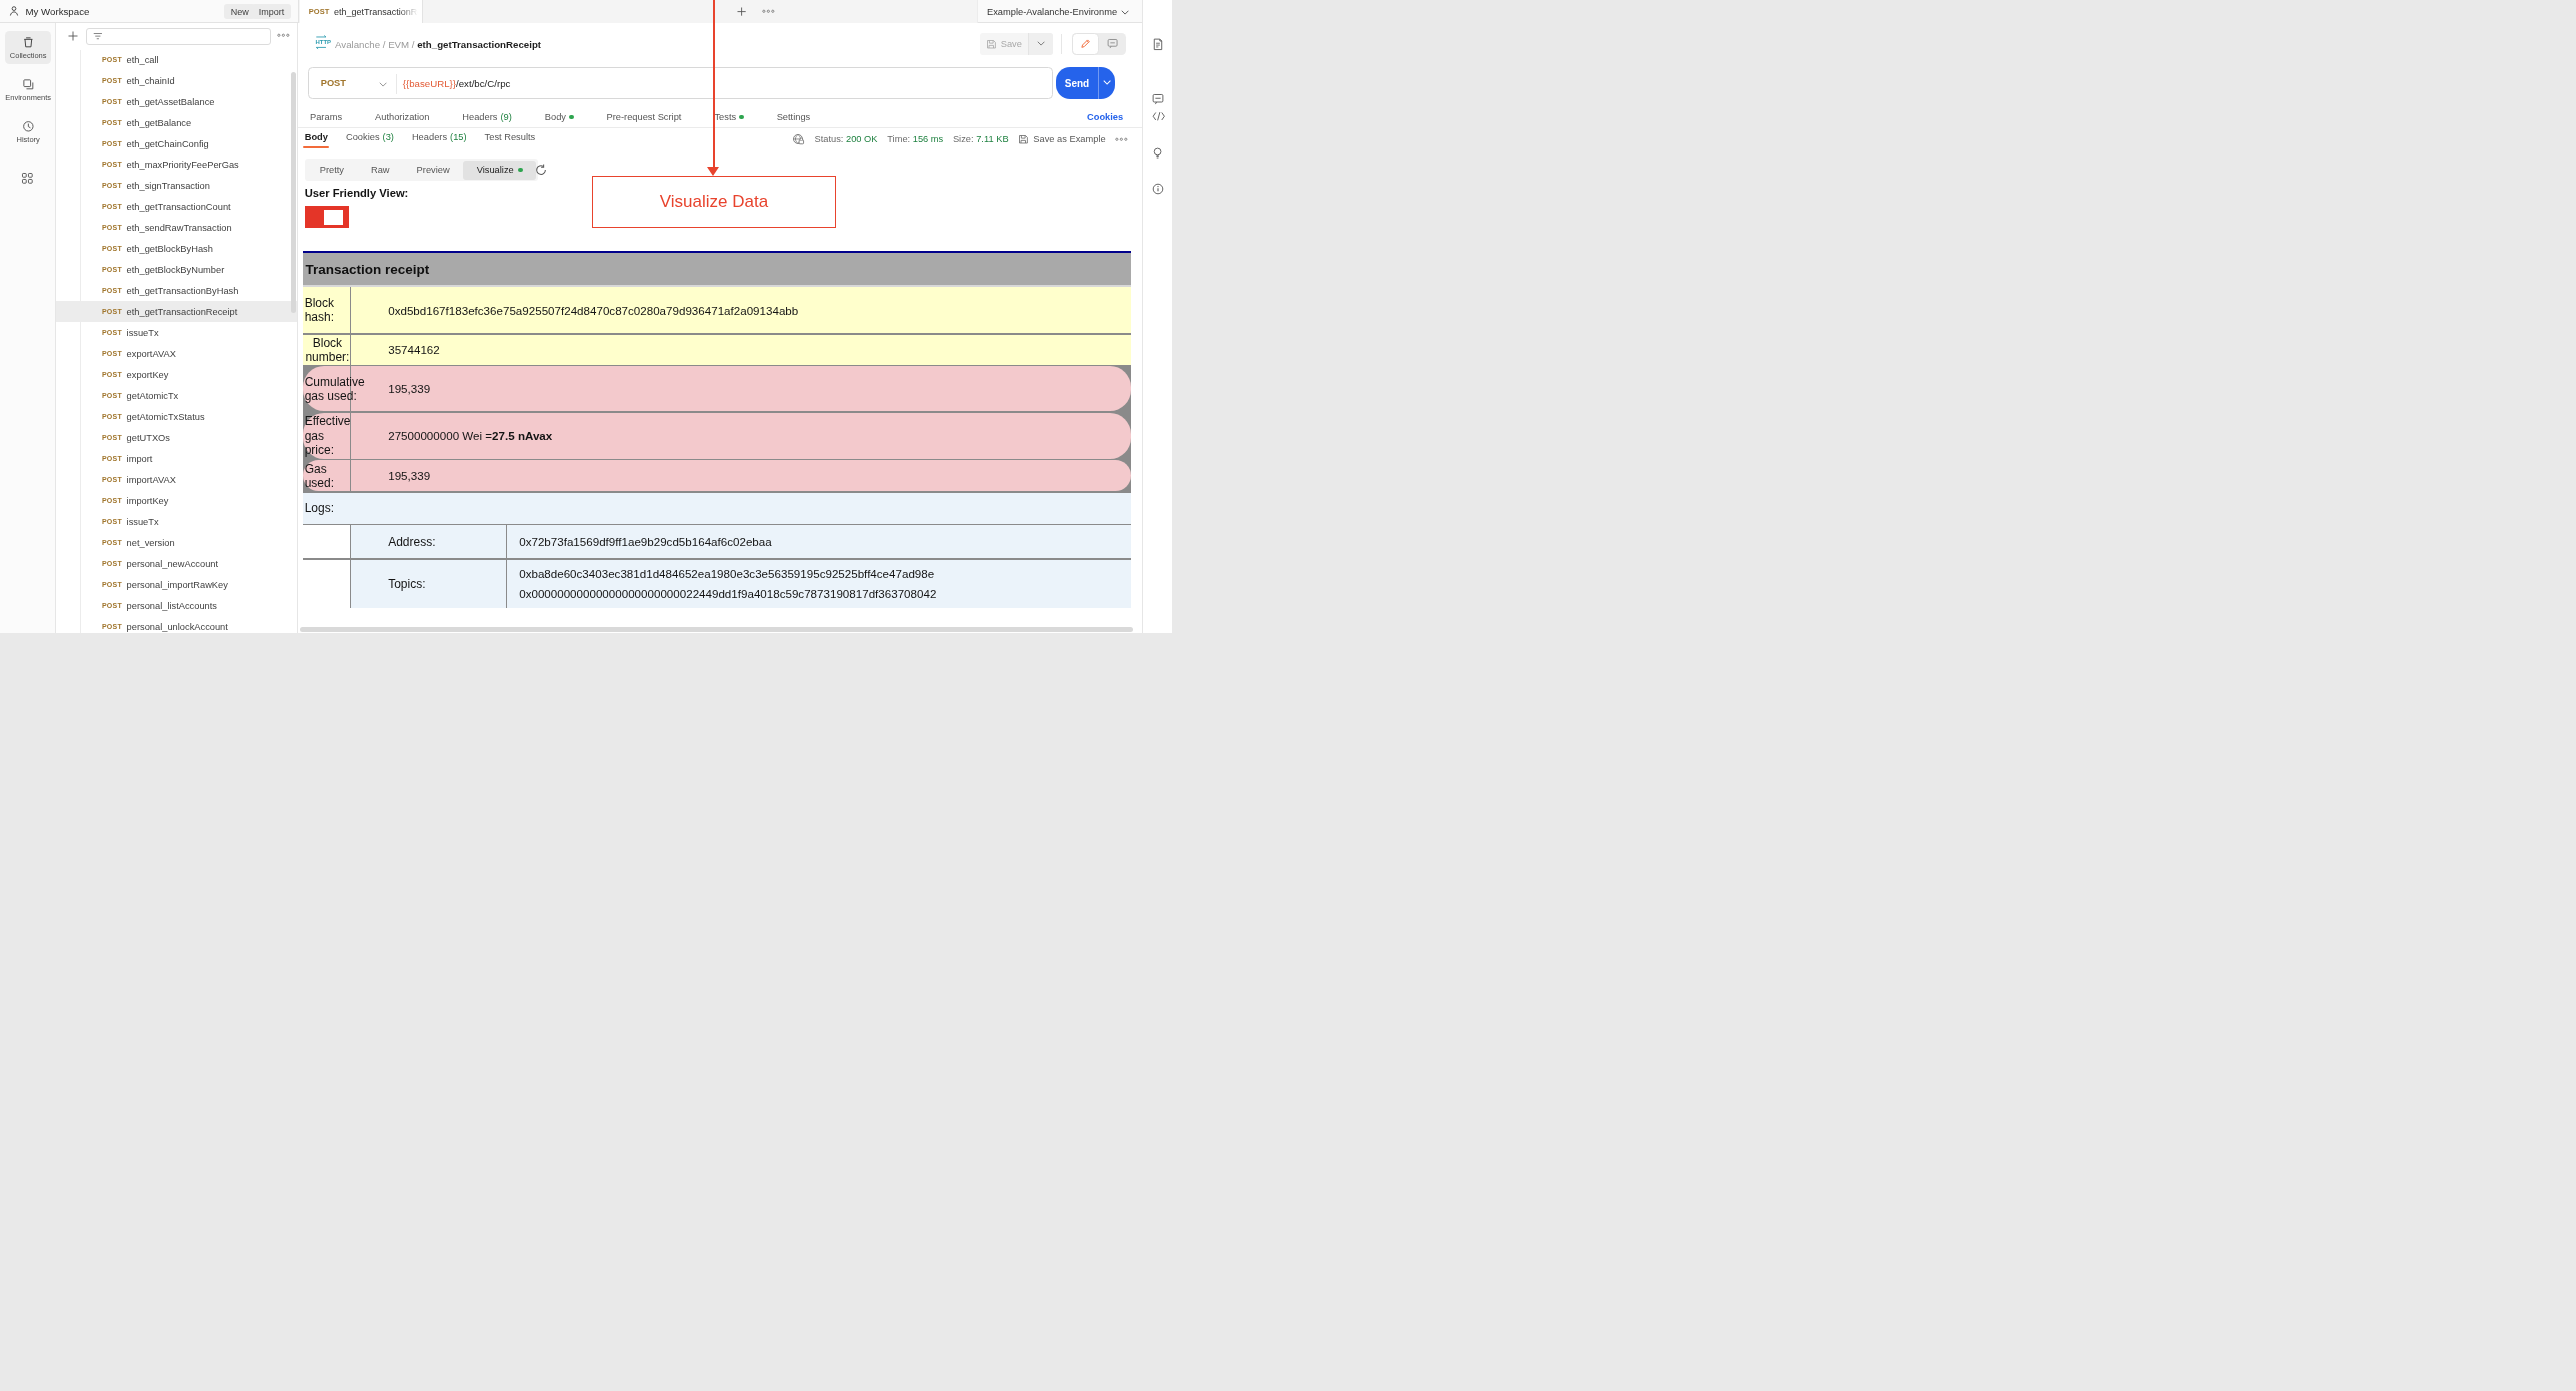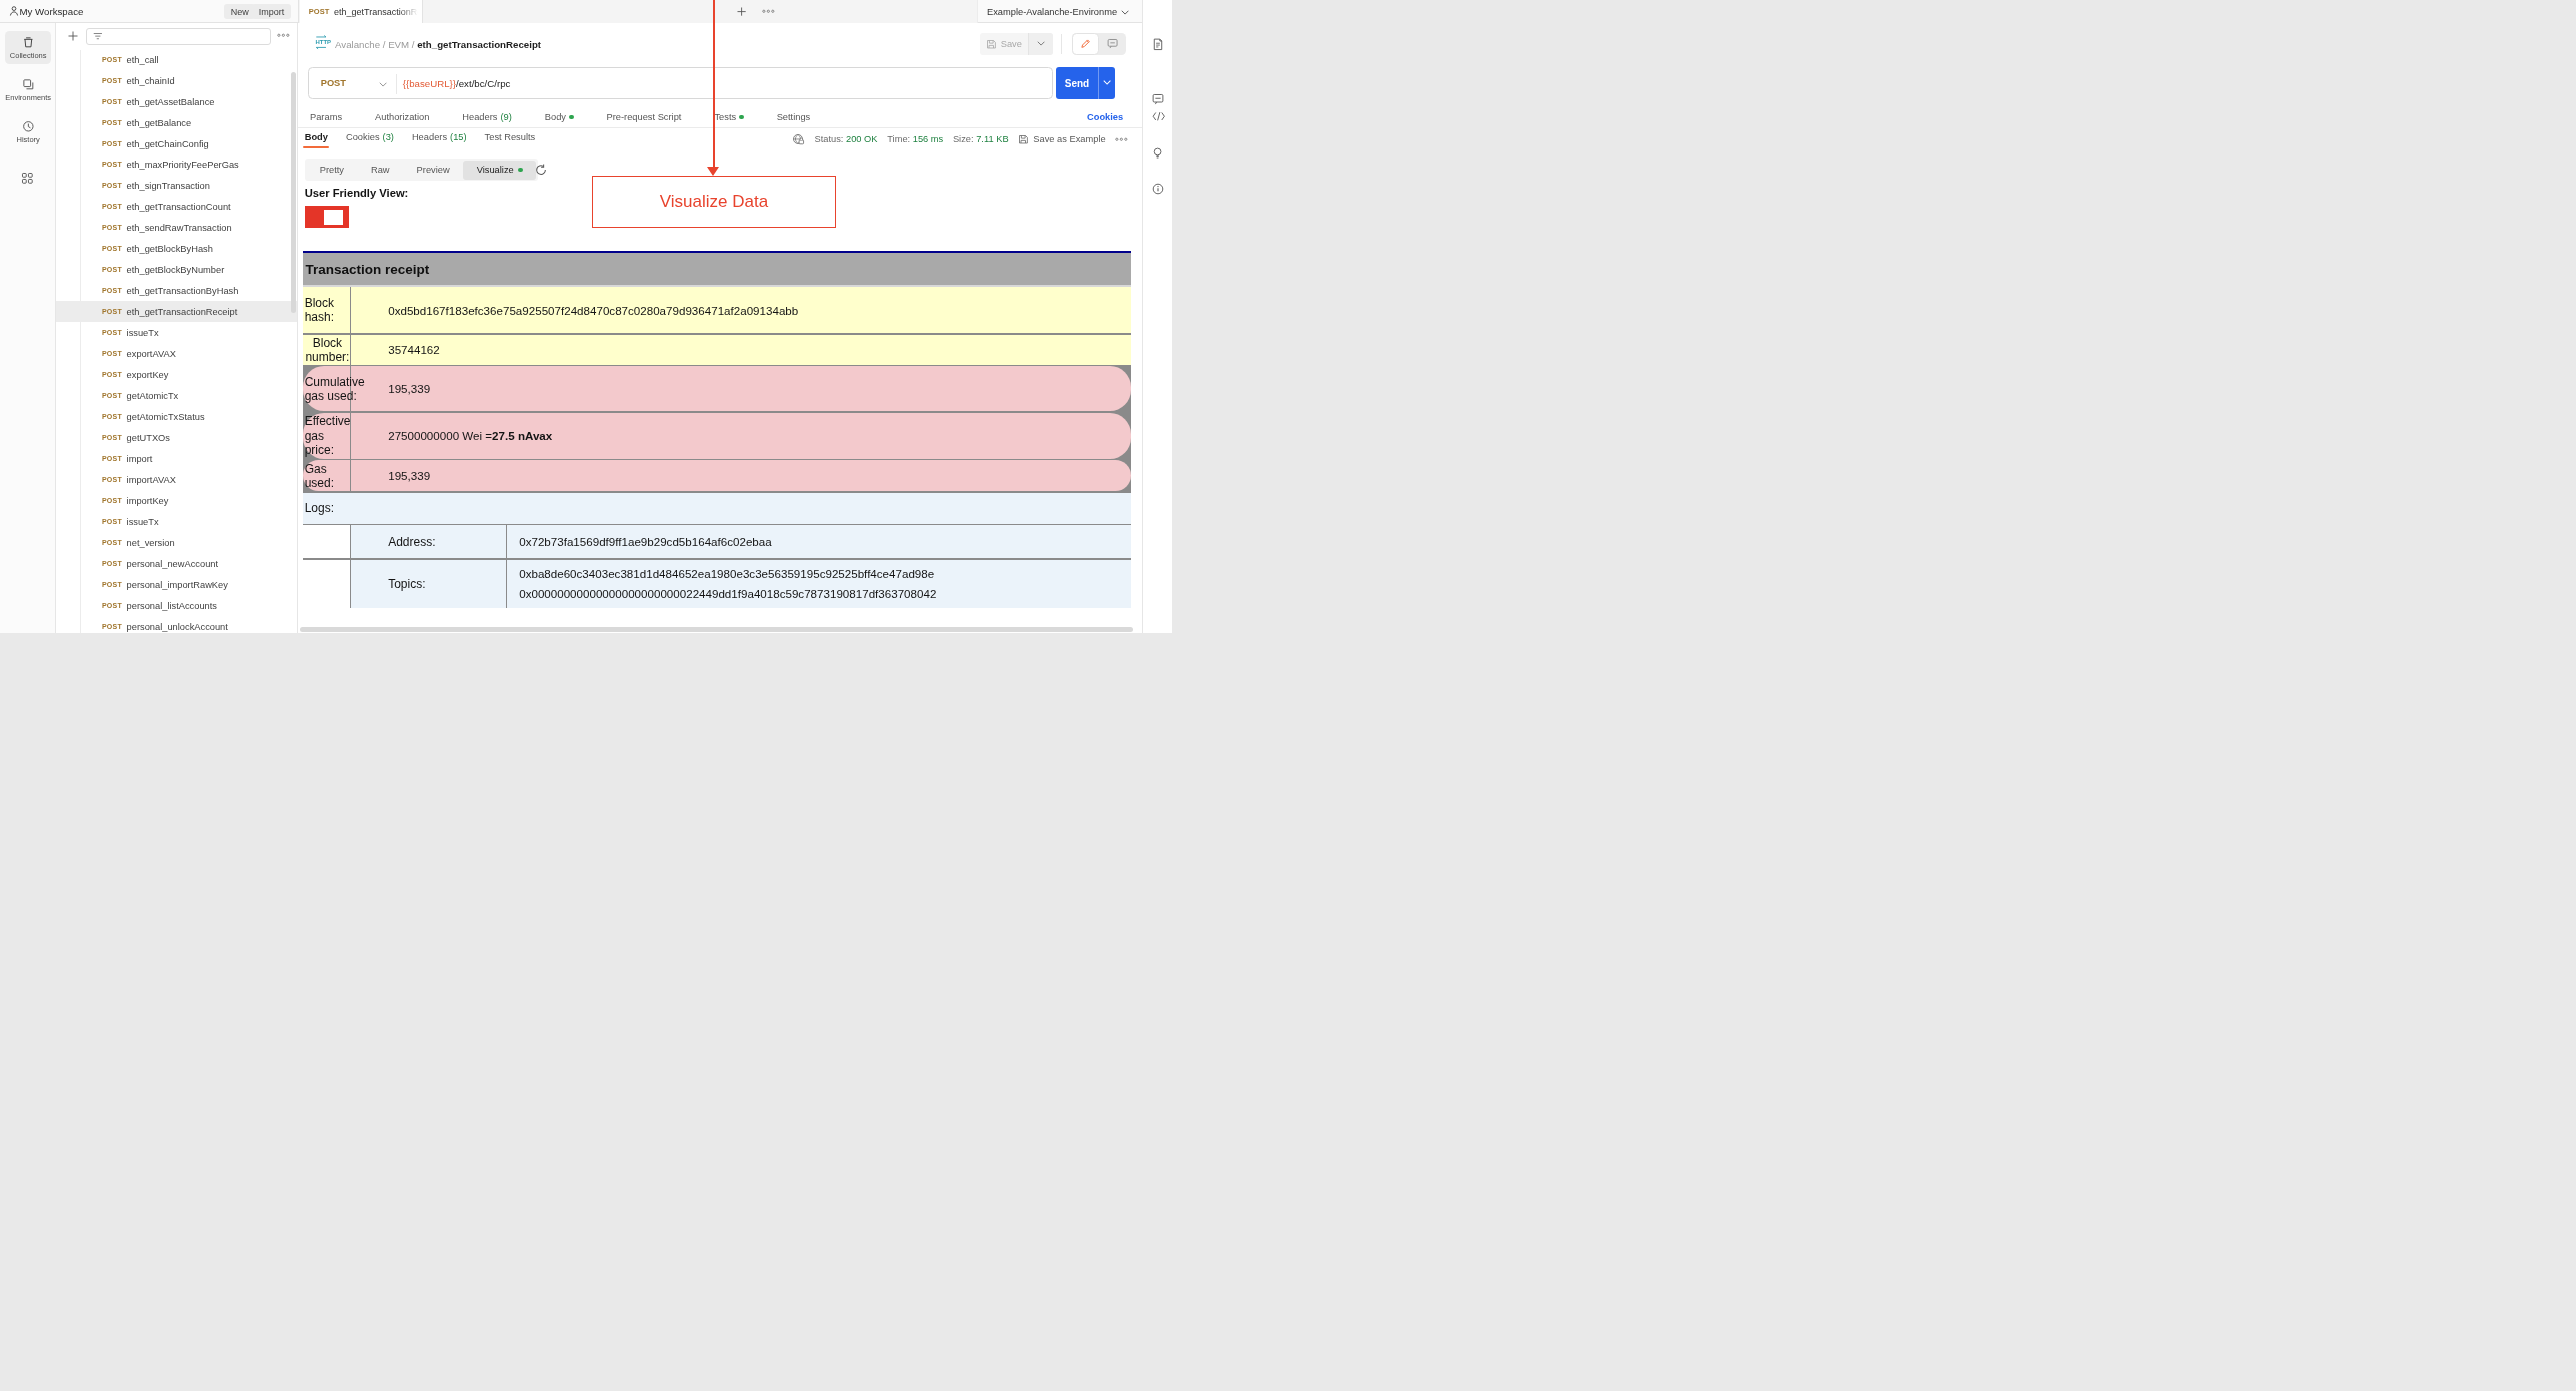--- a/index.html
+++ b/index.html
@@ -5,21 +5,21 @@
   * { margin:0; padding:0; box-sizing:border-box; }
   html,body { background:#e9e9e9; }
   body { font-family:"Liberation Sans", sans-serif; }
   .screen { position:relative; width:1172px; height:633px; background:#fff; overflow:hidden;
             font-family:"Liberation Sans", sans-serif; color:#212121; }
   svg { display:block; }
 
   
   .topbar { position:absolute; left:0; top:0; width:1172px; height:23px; background:#fafafa;
             border-bottom:0.7px solid #e3e3e3; z-index:5; }
-  .tb-left { position:absolute; left:7.5px; top:5.2px; display:flex; align-items:center; gap:0;text-align:center; }
+  .tb-left { position:absolute; left:7.5px; top:5.2px; display:flex; align-items:center; gap:6px;text-align:center; }
   .tb-title { font-size:9.7px; color:#2b2b2b; }
   .tb-btn { position:absolute; top:3.7px; height:15.7px; background:#ececec; border-radius:3px;
             font-size:9px; color:#3d3d3d; display:flex; align-items:center; justify-content:center;
             padding:0 6.7px; cursor:pointer; }
   .tb-new { left:224px; } .tb-import { left:252px; }
   .tabstrip { position:absolute; left:298px; top:0; width:679px; height:23px; background:#f4f4f4;
               border-left:0.7px solid #e3e3e3; }
   .req-tab { position:absolute; left:0.7px; top:0; width:123px; height:23px; background:#fff;
              border-right:0.7px solid #e3e3e3; display:flex; align-items:center; padding-left:9px; gap:4.5px; cursor:pointer; }
   .req-tab .m { font-size:7.5px; font-weight:bold; color:var(--post-gold); letter-spacing:0.1px; }
@@ -79,21 +79,21 @@
 
   .url-row { position:absolute; left:0; top:41px; width:844px; height:37px; }
   .url-box { position:absolute; left:9.7px; top:3px; width:745px; height:32px; border:0.7px solid #d8d8d8;
              border-radius:4.5px; background:#fff; }
   .url-method { position:absolute; left:12px; top:9.7px; font-size:9.3px; font-weight:bold; color:var(--post-gold); cursor:pointer; }
   .url-mchev { position:absolute; left:70px; top:13.5px; cursor:pointer; }
   .url-div { position:absolute; left:87px; top:6px; width:0.7px; height:20px; background:#e8e8e8; }
   .url-text { position:absolute; left:94px; top:9.7px; font-size:9.7px; color:#212121; cursor:text; }
   .url-text .var { color:#e25a35; }
   .send-btn { position:absolute; left:758px; top:3px; width:59px; height:32px; background:var(--send-blue);
-              border-radius:3px; display:flex; cursor:pointer; }
+              border-radius:14px; display:flex; cursor:pointer; }
   .send-label { width:42px; display:flex; align-items:center; justify-content:center; color:#fff;
                 font-size:10px; font-weight:bold; }
   .send-chev { width:17px; border-left:0.7px solid rgba(255,255,255,.35); display:flex; align-items:center; justify-content:center; }
 
   .reqtabs-row { position:absolute; left:0; top:84px; width:844px; height:21px; border-bottom:0.7px solid #ebebeb; }
   .reqtabs { position:absolute; left:12px; top:0; display:flex; gap:33px; align-items:center; height:20px; }
   .rtab { font-size:9.3px; color:#565656; cursor:pointer; display:flex; align-items:center; gap:3px; white-space:nowrap; }
   .rtab .cnt { color:var(--success-green); }
   .dot { width:4.5px; height:4.5px; border-radius:50%; background:#2ea44f; display:inline-block; }
   .cookies-link { position:absolute; left:789px; top:4.5px; font-size:9.3px; font-weight:bold; color:var(--link-blue); cursor:pointer; }

